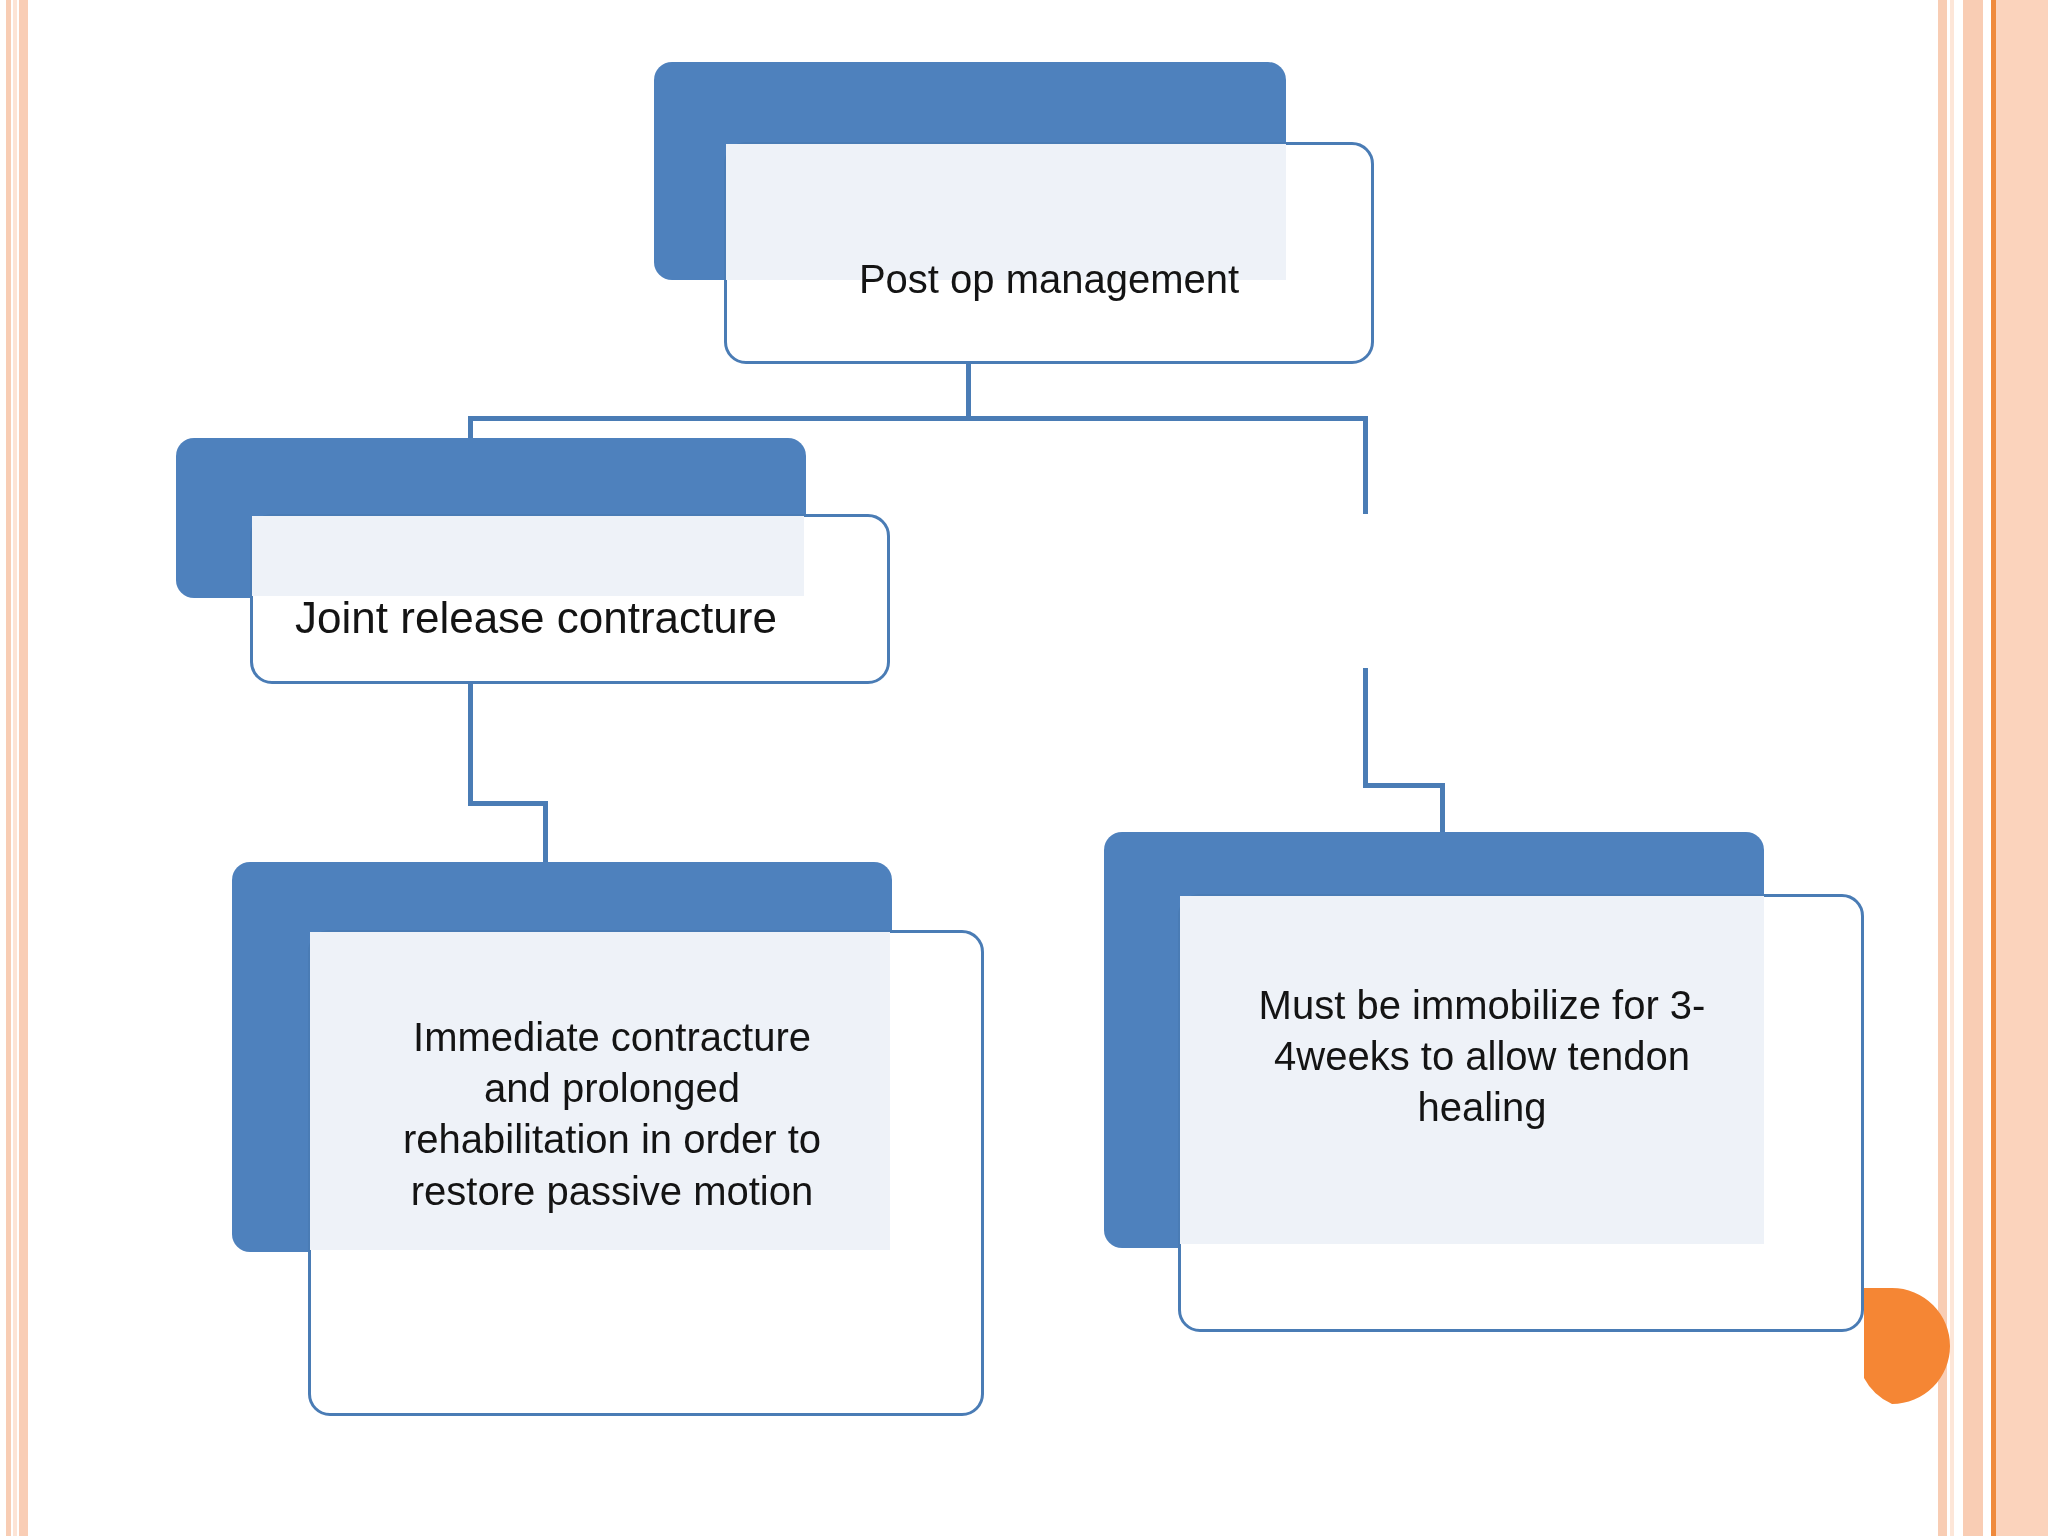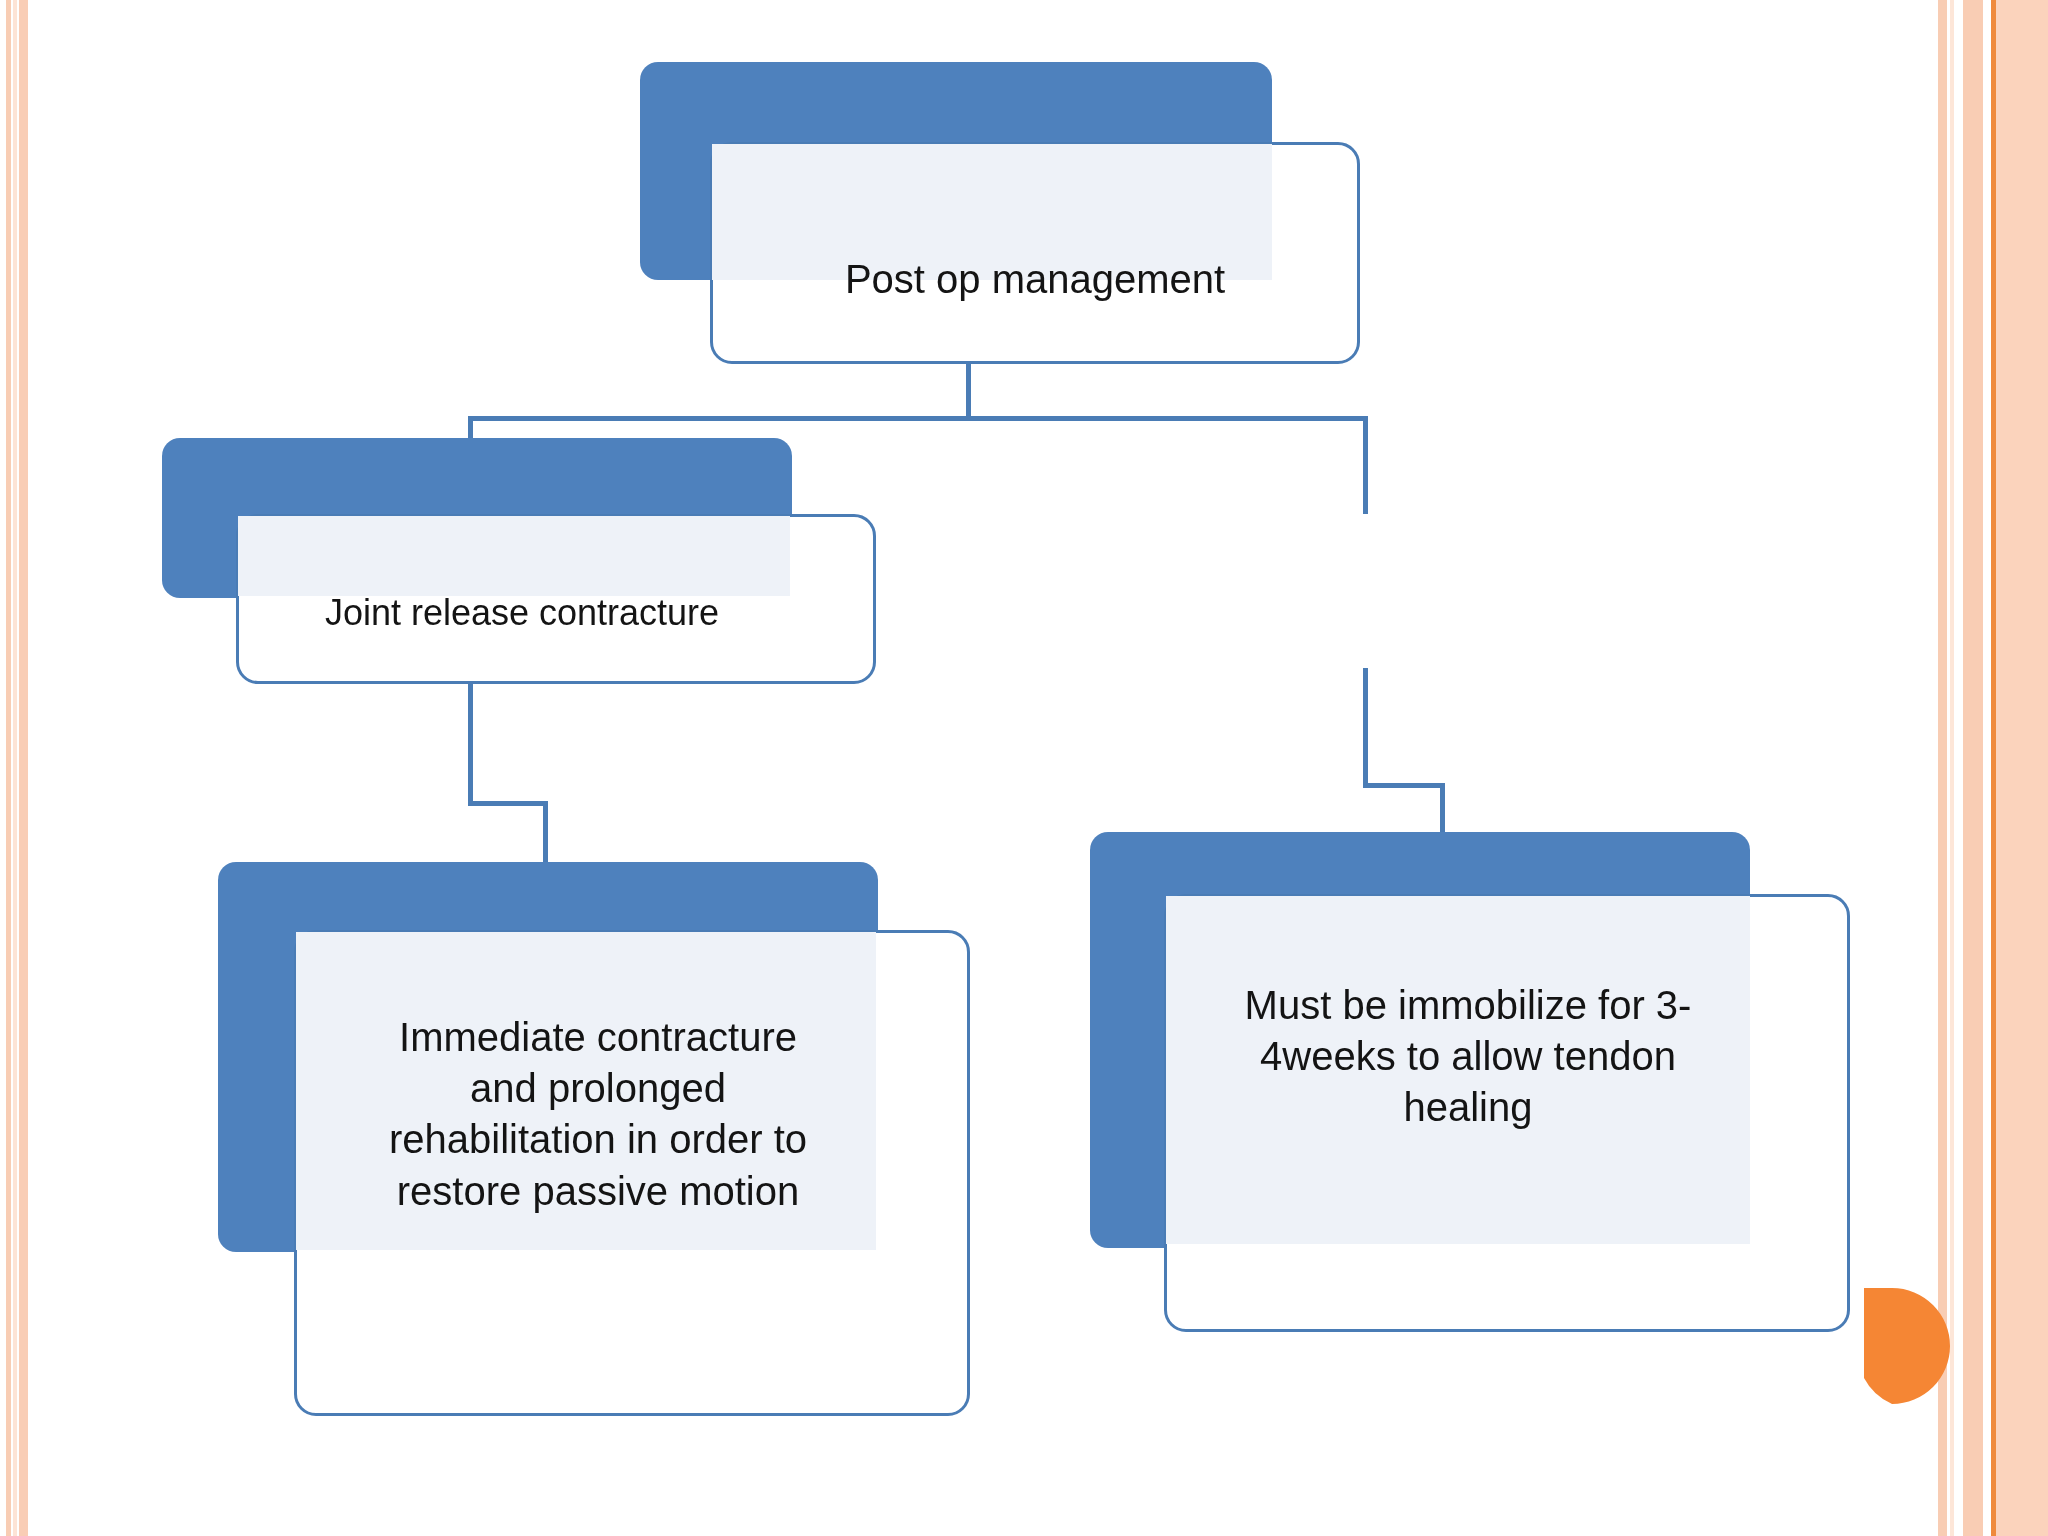--- a/index.html
+++ b/index.html
@@ -42,20 +42,21 @@
   }
   .conn {
     position: absolute;
     background: #4a7cb5;
   }
 
   
   .node {
     position: absolute;
     z-index: 3;
+    margin-left: 14px;
   }
   .node .shadow {
     position: absolute;
     left: 0;
     top: 0;
     background: #4e81bd;
     border-radius: 18px;
     z-index: 1;
   }
   .node .card {
@@ -79,21 +80,21 @@
   
   #node-root { left: 640px; top: 62px; width: 720px; height: 300px; }
   #node-root .shadow { left: 0;   top: 0;   width: 632px; height: 218px; }
   #node-root .card   { left: 712px; top: 0; width: 0; height: 0; }
   #node-root .card   { left: 70px; top: 80px; width: 650px; height: 222px; }
   #node-root .label  { left: 70px; top: 192px; width: 650px; font-size: 40px; }
 
   #node-joint { left: 162px; top: 438px; width: 710px; height: 250px; }
   #node-joint .shadow { left: 0;  top: 0;  width: 630px; height: 160px; }
   #node-joint .card   { left: 74px; top: 76px; width: 640px; height: 170px; }
-  #node-joint .label  { left: 74px; top: 152px; width: 572px; font-size: 36px; }
+  #node-joint .label  { left: 74px; top: 152px; width: 572px; font-size: 44px; }
 
   #node-tendon { left: 1064px; top: 498px; width: 700px; height: 180px; }
   #node-tendon .shadow { left: 0;  top: 0;  width: 622px; height: 120px; }
   #node-tendon .card   { left: 75px; top: 52px; width: 625px; height: 122px; }
   #node-tendon .label  { left: 75px; top: 90px; width: 625px; font-size: 40px; }
 
   #node-immediate { left: 218px; top: 862px; width: 752px; height: 500px; }
   #node-immediate .shadow { left: 0;  top: 0;  width: 660px; height: 390px; }
   #node-immediate .card   { left: 76px; top: 68px; width: 676px; height: 486px; }
   #node-immediate .label  { left: 86px; top: 1030px; width: 560px; font-size: 40px; }

